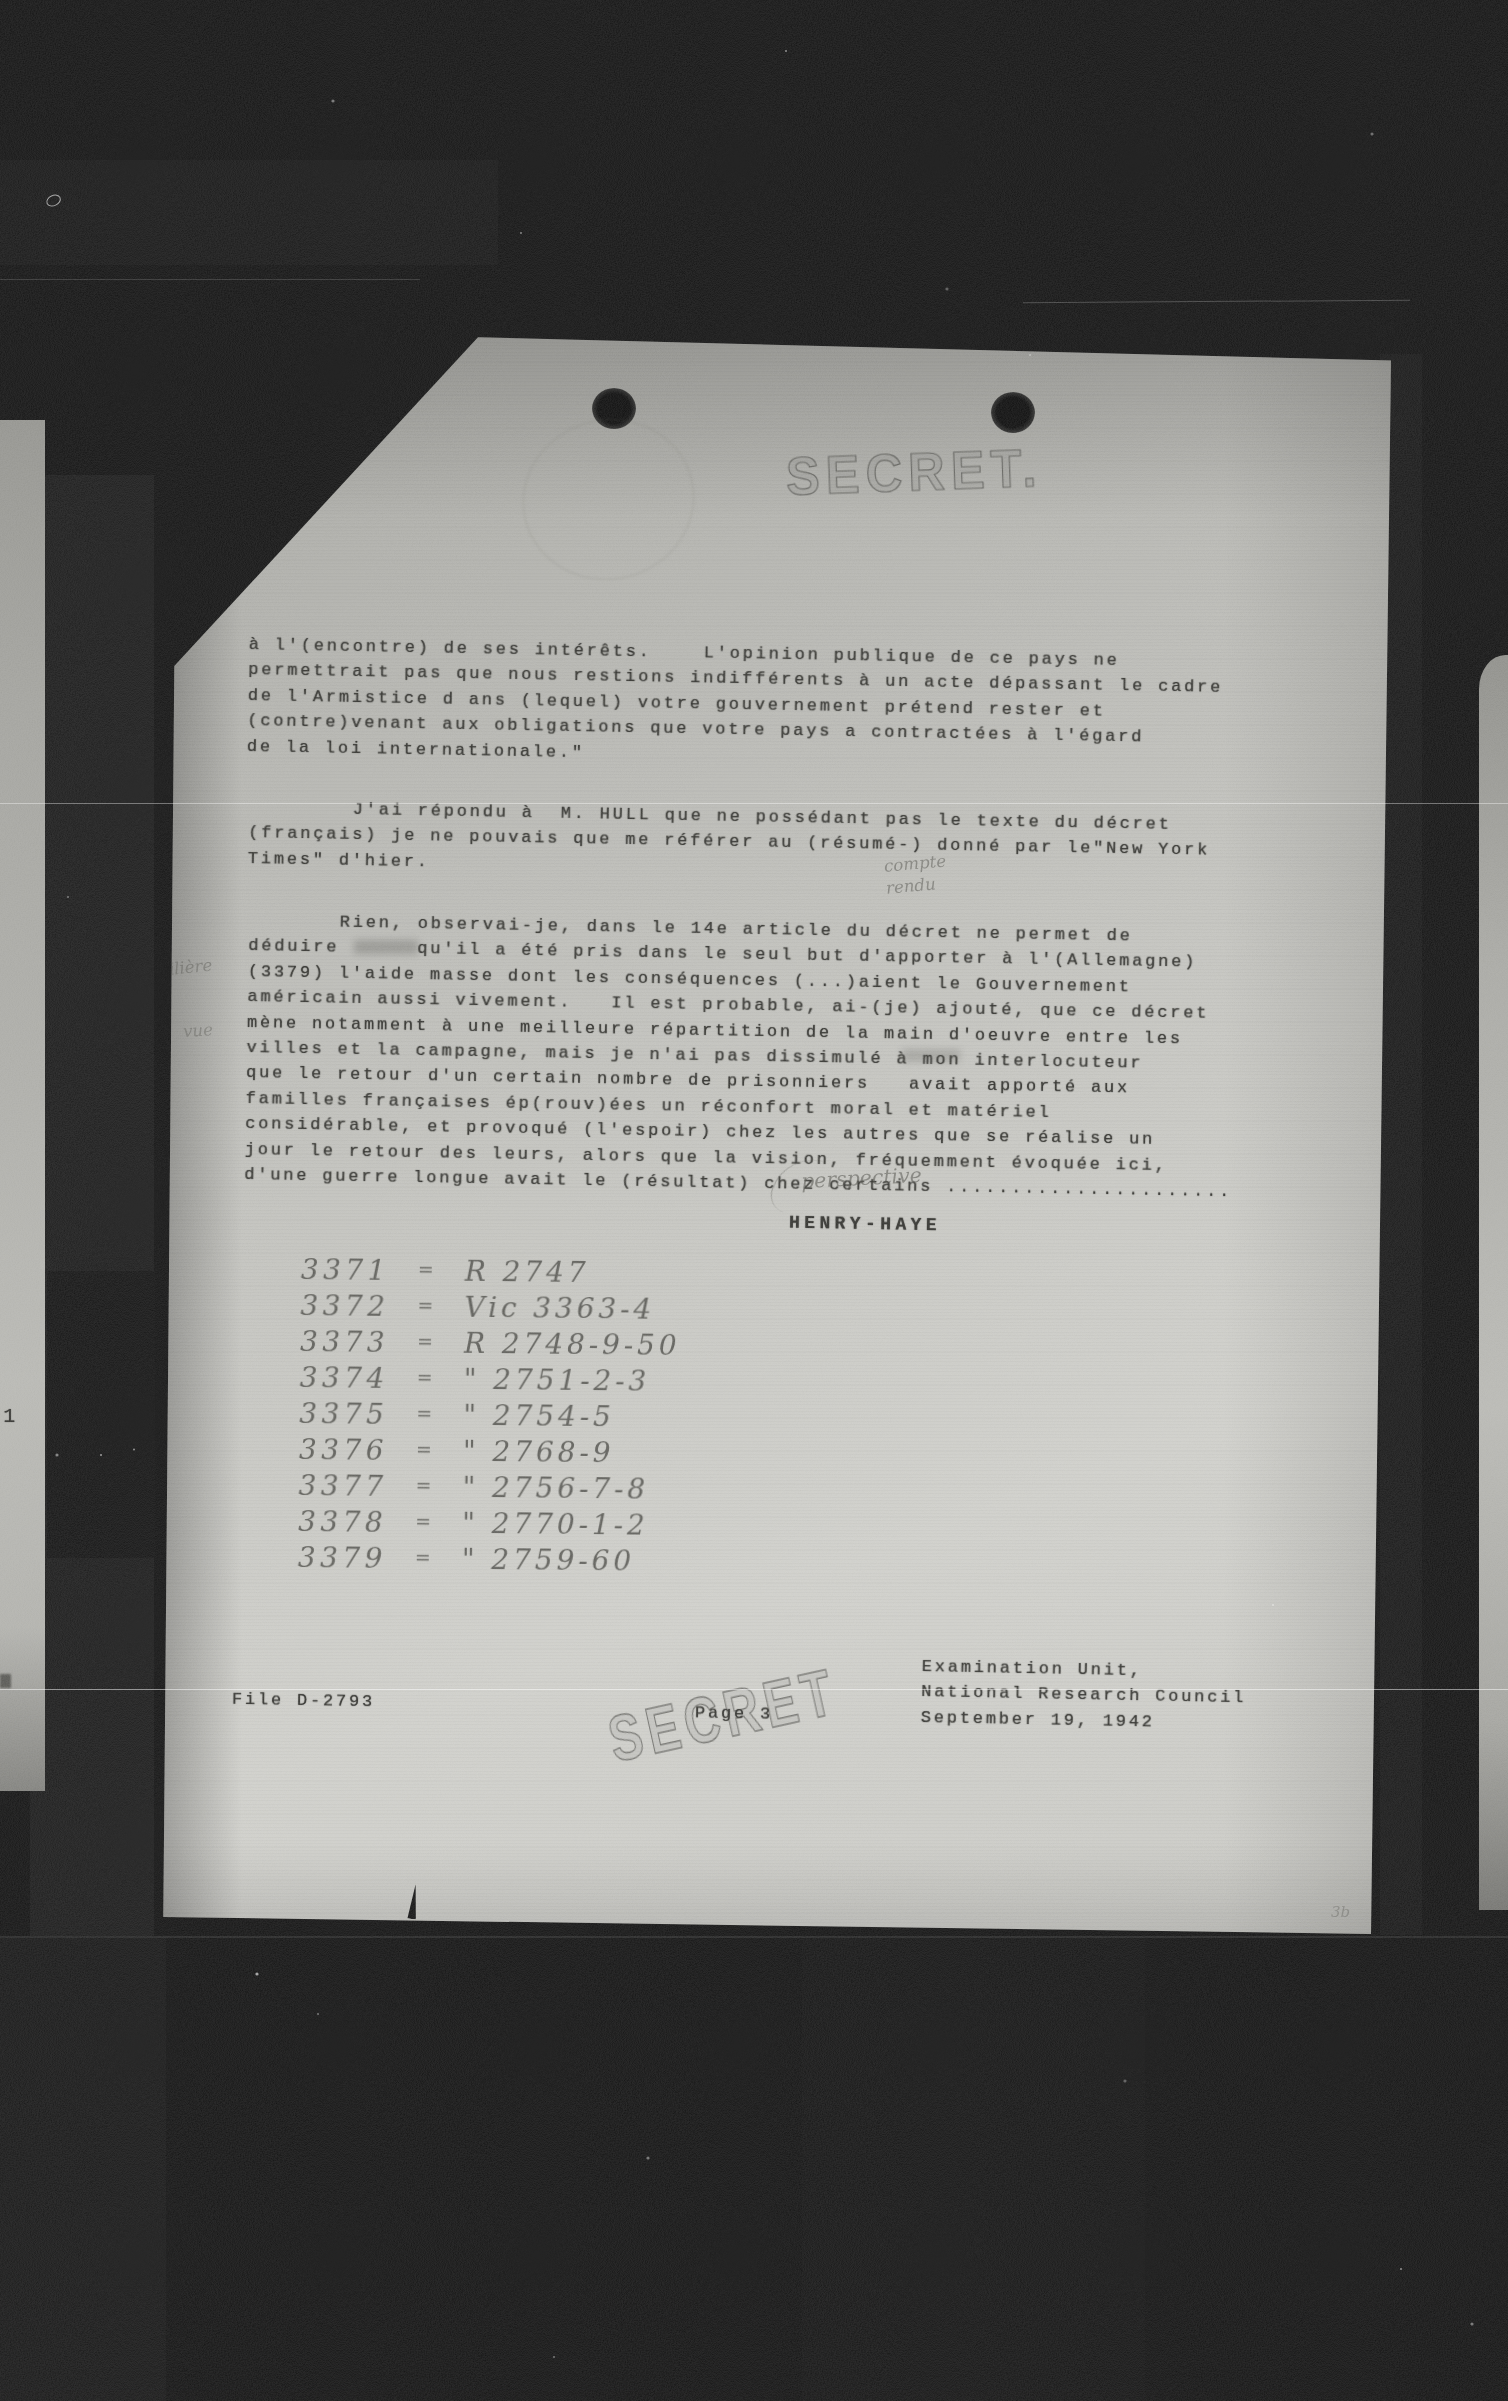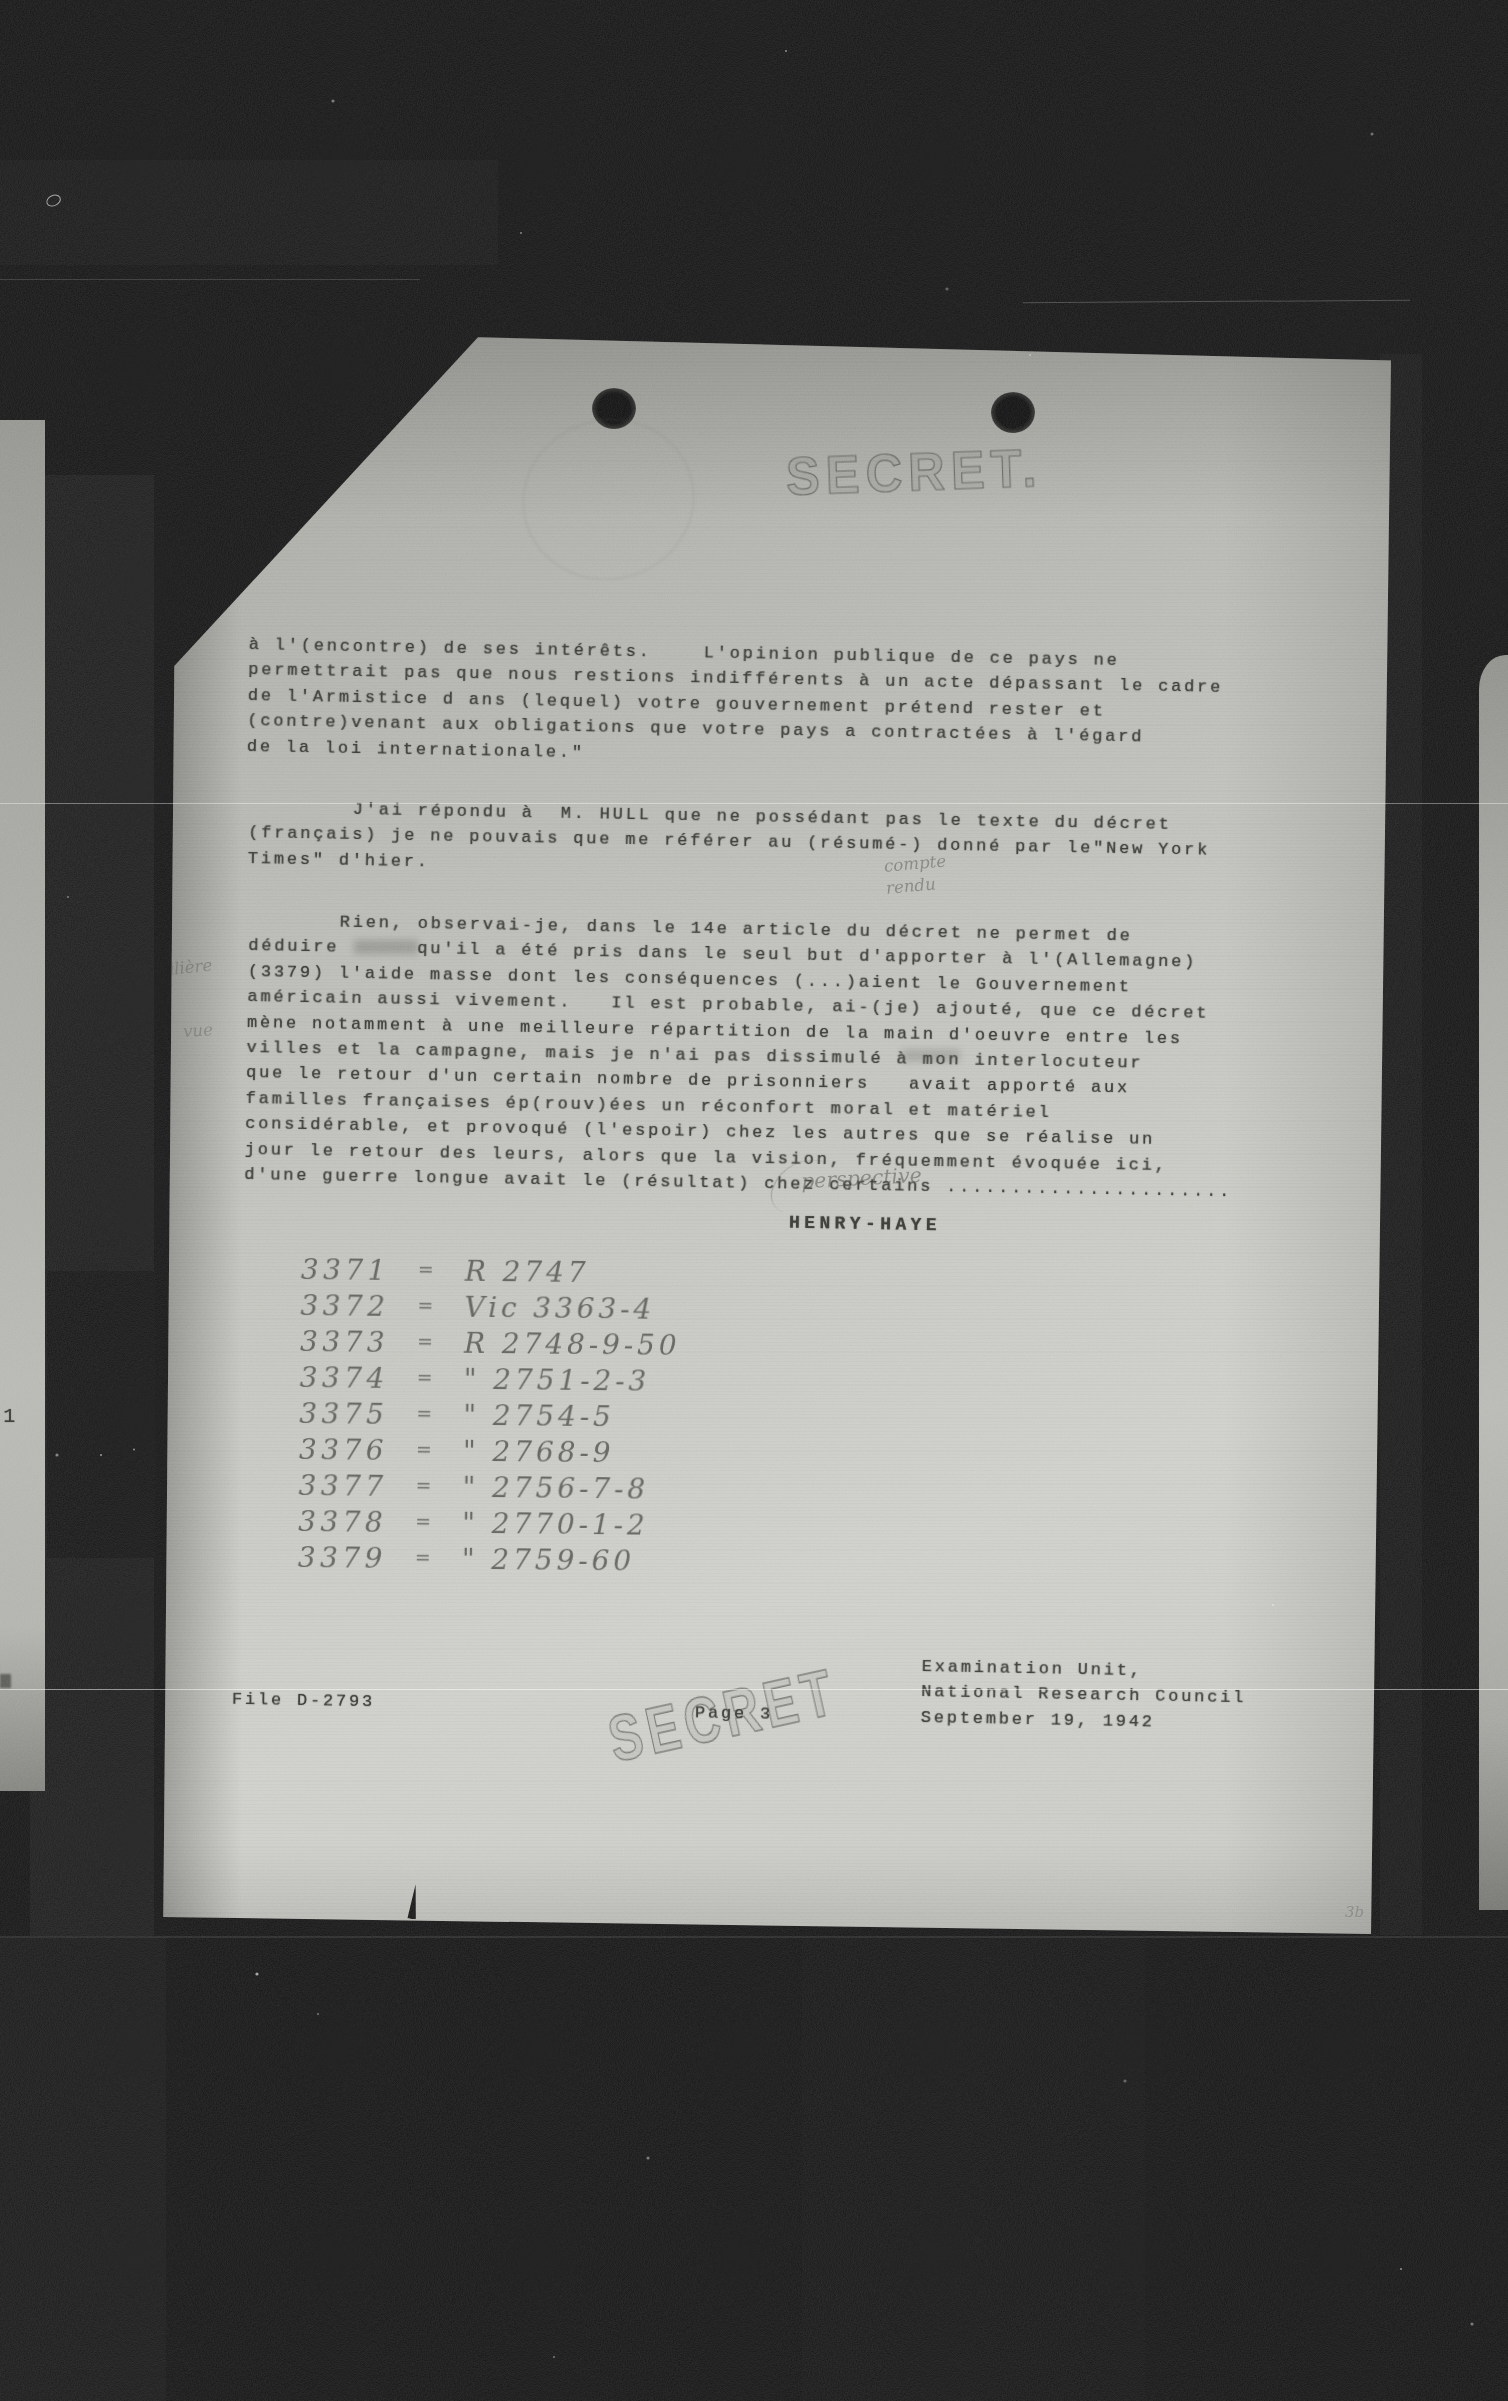--- a/index.html
+++ b/index.html
@@ -180,21 +180,21 @@
       </div>
 
     <div class="typed" style="left:77px;top:1359px;transform:rotate(1deg);">File D-2793</div>
     <div class="typed" style="left:540px;top:1372px;transform:rotate(1deg);">Page 3</div>
     <div class="typed" style="left:767px;top:1325px;transform:rotate(1.1deg);transform-origin:left top;">Examination Unit,
 National Research Council
 September 19, 1942</div>
 
     <div id="bottom-stamp" class="stamp">SECRET</div>
 
-    <div class="hand" style="left:1176px;top:1574px;font-size:15px;opacity:.35;margin-left:14px;">3b</div>
+    <div class="hand" style="left:1176px;top:1574px;font-size:15px;opacity:.35;">3b</div>
     <div style="position:absolute;left:253px;top:1555px;width:10px;height:35px;background:#0c0c0c;
                 clip-path:polygon(15% 100%,55% 0,100% 100%);transform:rotate(7deg);filter:blur(0.3px);"></div>
   </div>
 
   <div class="scratch" style="left:0;top:803px;width:1508px;height:1.1px;background:rgba(255,255,255,.38);filter:blur(0.3px);"></div>
   <div class="scratch" style="left:0;top:1689px;width:1508px;height:1.1px;background:rgba(255,255,255,.5);filter:blur(0.3px);"></div>
   <div class="scratch" style="left:1023px;top:301px;width:387px;height:0.6px;background:rgba(255,255,255,.22);transform:rotate(-.4deg);"></div>
   <div class="scratch" style="left:0;top:279px;width:420px;height:0.6px;background:rgba(255,255,255,.15);"></div>
 
   <div class="speck" style="left:100px;top:1454px;"></div>

